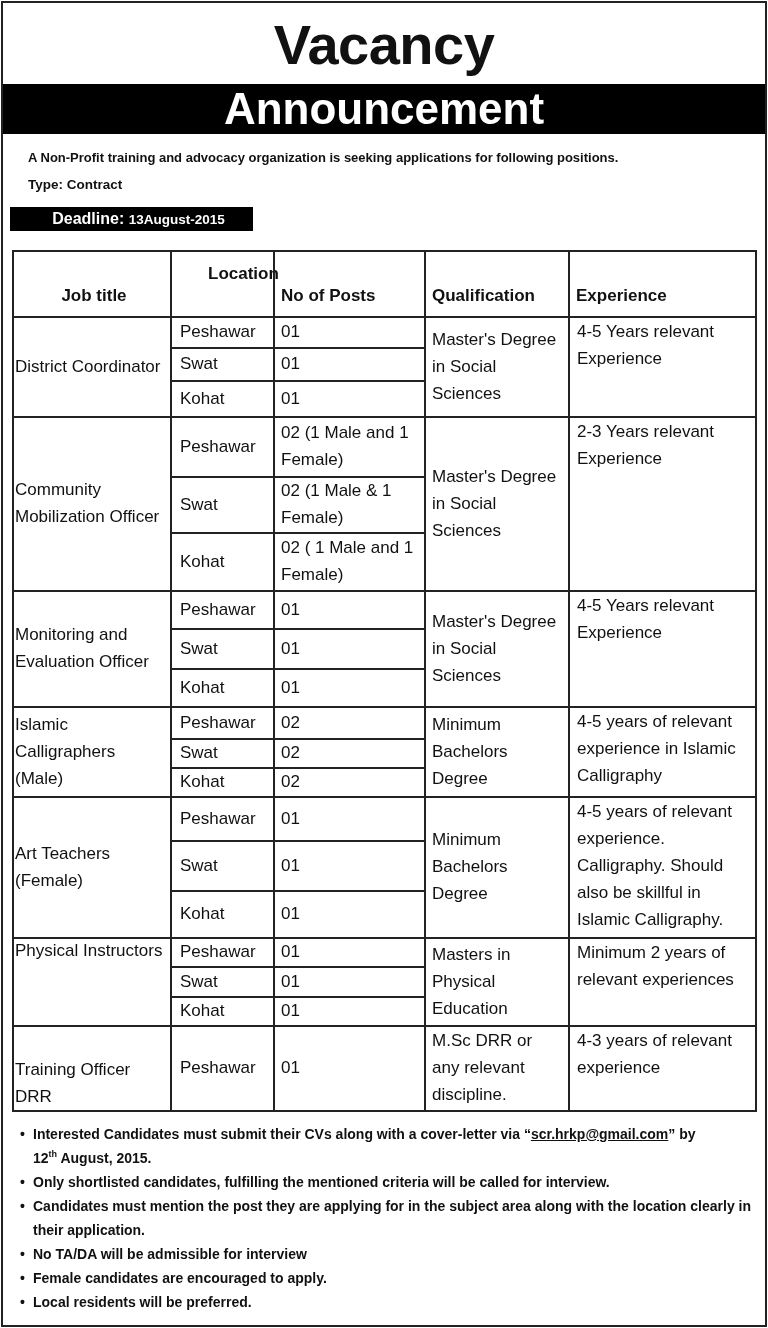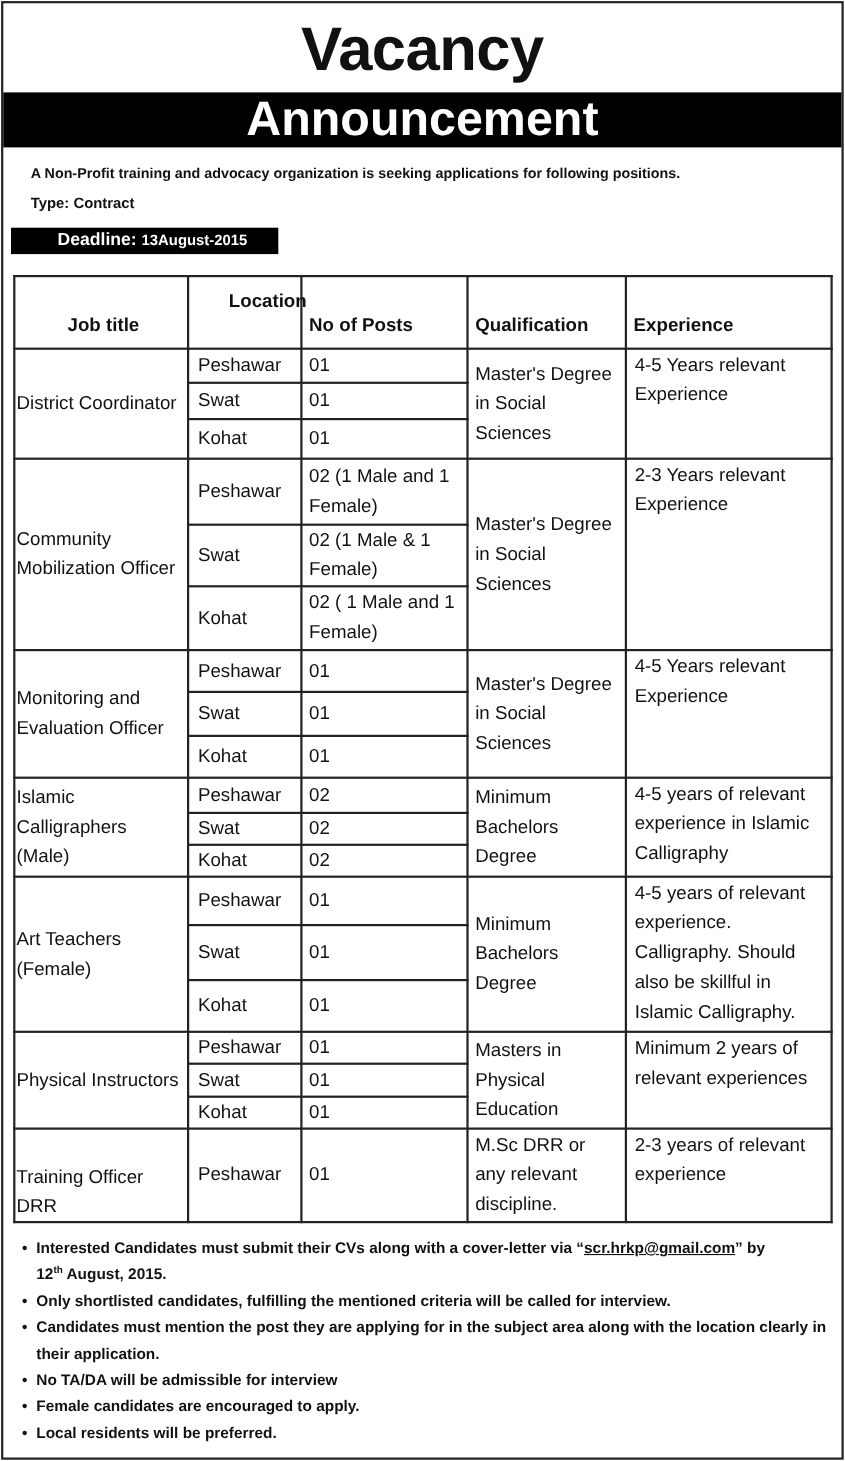--- a/index.html
+++ b/index.html
@@ -185,21 +185,21 @@
     </div>
     <div class="cell" style="left: 281px; width: 139px; top: 890px; height: 47px; display: flex; align-items: center;">
       <span>01</span>
     </div>
     <div class="hl" style="left: 170px; top: 890px; width: 256px;"></div>
     <div class="cell" style="left: 432px; width: 132px; top: 796px; height: 141px; display: flex; align-items: center;">
       <span>Minimum Bachelors Degree</span>
     </div>
     <div class="cell" style="left: 577px; width: 175px; top: 798px;">4-5 years of relevant experience. Calligraphy. Should also be skillful in Islamic Calligraphy.</div>
     <div class="hl" style="left: 12px; top: 937px; width: 745px;"></div>
-    <div class="cell" style="left: 15px; width: 150px; top: 937px; height: 88px; display: flex; align-items: center;">
+    <div class="cell" style="left: 15px; width: 150px; top: 937px; height: 88px; display: flex; ">
       <span>Physical Instructors</span>
     </div>
     <div class="cell" style="left: 180px; width: 91px; top: 937px; height: 29px; display: flex; align-items: center;">
       <span>Peshawar</span>
     </div>
     <div class="cell" style="left: 281px; width: 139px; top: 937px; height: 29px; display: flex; align-items: center;">
       <span>01</span>
     </div>
     <div class="cell" style="left: 180px; width: 91px; top: 966px; height: 30px; display: flex; align-items: center;">
       <span>Swat</span>
@@ -225,21 +225,21 @@
     </div>
     <div class="cell" style="left: 180px; width: 91px; top: 1025px; height: 85px; display: flex; align-items: center;">
       <span>Peshawar</span>
     </div>
     <div class="cell" style="left: 281px; width: 139px; top: 1025px; height: 85px; display: flex; align-items: center;">
       <span>01</span>
     </div>
     <div class="cell" style="left: 432px; width: 132px; top: 1025px; height: 85px; display: flex; align-items: center;">
       <span>M.Sc DRR or any relevant discipline.</span>
     </div>
-    <div class="cell" style="left: 577px; width: 175px; top: 1027px;">2-3 years of relevant experience</div>
+    <div class="cell" style="left: 577px; width: 175px; top: 1027px;">4-3 years of relevant experience</div>
     <div class="hl" style="left: 12px; top: 1110px; width: 745px;"></div>
     <div class="vl" style="left: 12px; top: 250px; height: 862px;"></div>
     <div class="vl" style="left: 170px; top: 250px; height: 862px;"></div>
     <div class="vl" style="left: 273px; top: 250px; height: 862px;"></div>
     <div class="vl" style="left: 424px; top: 250px; height: 862px;"></div>
     <div class="vl" style="left: 568px; top: 250px; height: 862px;"></div>
     <div class="vl" style="left: 755px; top: 250px; height: 862px;"></div>
   </div>
 
 <div class="notes">

